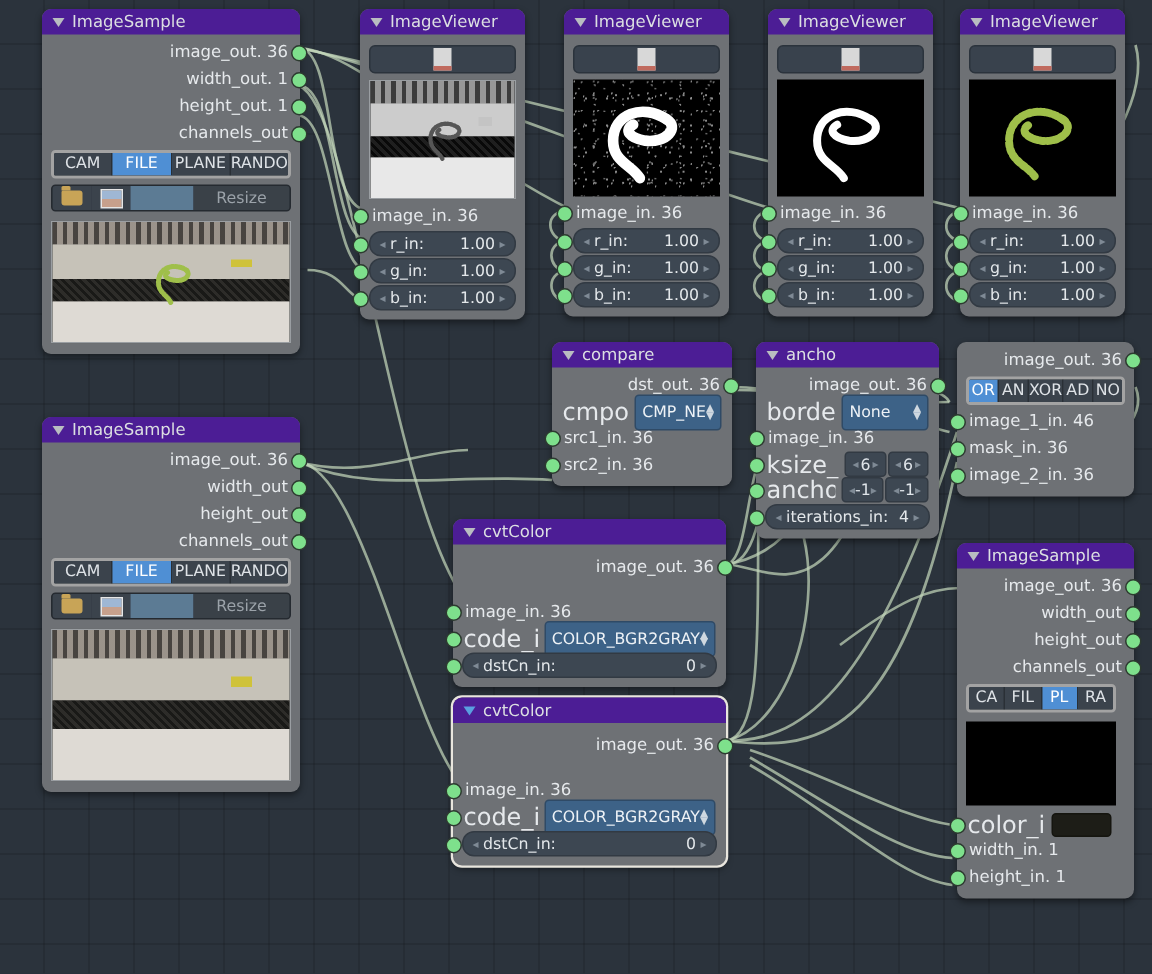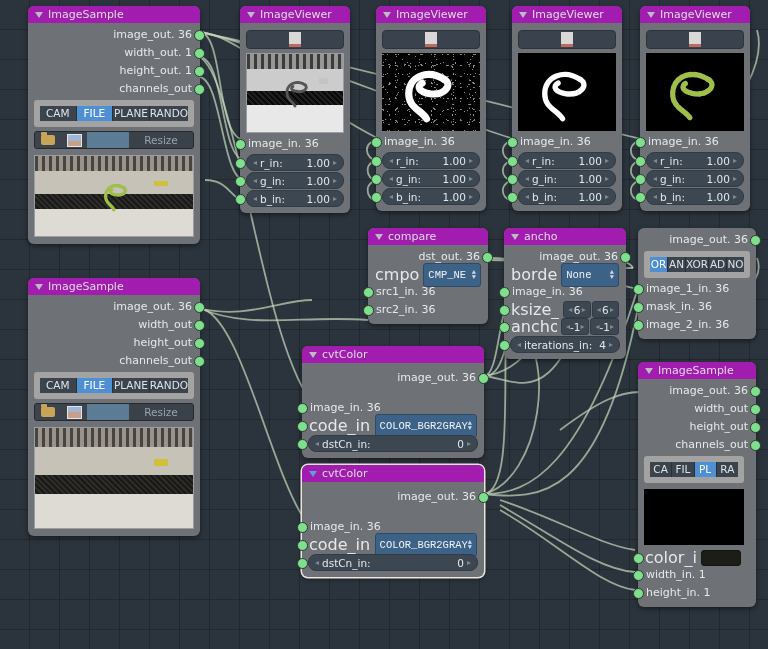--- a/index.html
+++ b/index.html
@@ -23,21 +23,21 @@
     background:#6e7175;
     border-radius:6px;
     box-shadow:0 2px 5px rgba(0,0,0,.45);
     color:#dfe2e5;
     font-size:11px;
     overflow:visible;
   }
   .node.selected{ box-shadow:0 0 0 1.5px #e9e6de, 0 2px 5px rgba(0,0,0,.45); }
   .node .hdr{
     height:17px;line-height:17px;
-    background:#a21caf;
+    background:#4c1d95;
     border-radius:6px 6px 0 0;
     display:flex;align-items:center;gap:5px;
     padding:0 7px;
     font-size:11px;color:#dcdfe2;
   }
   .node .hdr .tri{
     width:0;height:0;border-left:4px solid transparent;border-right:4px solid transparent;
     border-top:6px solid #b9bdc1;flex:none;
   }
   .node.selected .hdr .tri{border-top-color:#5a9fe0;}
@@ -48,21 +48,21 @@
   .sock{
     position:absolute;width:9px;height:9px;border-radius:50%;
     background:#7ee08c;border:1px solid #2d3a30;top:50%;margin-top:-5px;
   }
   .sock.l{left:-5px;} .sock.r{right:-5px;}
   .lbl{color:#e6e9ec;font-size:11px;}
   
   .wrow{padding:2px 6px;}
   .enum{
     display:flex;background:#2c3238;border-radius:3px;overflow:hidden;
-    border:6px solid #a3a3a3;
+    border:2px solid #a3a3a3;
   }
   .enum div{
     flex:1;text-align:center;font-size:10.5px;line-height:15px;height:15px;
     color:#dfe3e7;background:#3b434c;border-right:1px solid #2a3036;
   }
   .enum div:last-child{border-right:none;}
   .enum div.on{background:#4f8fd4;color:#fff;}
   .filerow{display:flex;align-items:center;gap:0;background:#2f353c;border-radius:3px;overflow:hidden;height:16px;border:1px solid #252a30;}
   .fbtn{width:26px;height:16px;background:#3b434c;display:flex;align-items:center;justify-content:center;}
   .folder{width:14px;height:10px;background:#c8a457;border-radius:1px 2px 2px 2px;position:relative;}
@@ -78,21 +78,21 @@
     margin:1px 6px;height:15px;background:#3d4752;border:1px solid #323a43;border-radius:8px;
     display:flex;align-items:center;justify-content:space-between;padding:0 6px;color:#e3e7ea;font-size:10.5px;
   }
   .numfield .arw{color:#7f8a95;font-size:8px;}
   .numfield .nm{flex:1;text-align:left;padding-left:3px;}
   .numfield .vl{text-align:center;padding-right:3px;}
   .prow{position:relative;height:17px;display:flex;align-items:center;padding:0 7px;gap:4px;}
   .prow .plabel{font-size:16px;color:#e6e9ec;white-space:nowrap;overflow:hidden;}
   .dd{
     flex:1;background:#3d6287;border:1px solid #2f4a66;border-radius:3px;height:16px;
-    display:flex;align-items:center;justify-content:space-between;padding:3px 4px;color:#eef2f6;font-size:10.5px;font-family:Liberation Mono, monospace;
+    display:flex;align-items:center;justify-content:space-between;padding:3px 4px;color:#eef2f6;font-size:10.5px;
   }
   .dd .sp{display:flex;flex-direction:column;line-height:5px;font-size:7px;color:#cfd8e0;}
   .dual{display:flex;flex:1;gap:1px;}
   .mini{
     flex:1;background:#3d4752;border:1px solid #323a43;height:15px;border-radius:3px;
     display:flex;align-items:center;justify-content:space-between;padding:0 4px;color:#dfe4e9;font-size:10.5px;
   }
   .mini .arw{color:#7f8a95;font-size:8px;}
   .mini .mv{flex:1;text-align:center;}
   .swatch{width:38px;height:14px;background:#1d1d17;border-radius:3px;border:1px solid #15150f;}
@@ -495,21 +495,21 @@
       <div class="row out"><span class="lbl">image_out. 36</span><span class="sock r"></span></div>
       <div class="wrow">
         <div class="enum">
           <div class="on">OR</div>
           <div>AN</div>
           <div>XOR</div>
           <div>AD</div>
           <div>NO</div>
         </div>
       </div>
-      <div class="row in"><span class="sock l"></span><span class="lbl">image_1_in. 36</span></div>
+      <div class="row in"><span class="sock l"></span><span class="lbl">image_1_in. 46</span></div>
       <div class="row in"><span class="sock l"></span><span class="lbl">mask_in. 36</span></div>
       <div class="row in"><span class="sock l"></span><span class="lbl">image_2_in. 36</span></div>
     </div>
   </div>
 
   <div class="node" style="left:302px;top:346px;width:182px;">
     <div class="hdr">
       <span class="tri"></span>
       <span>cvtColor</span>
     </div>

